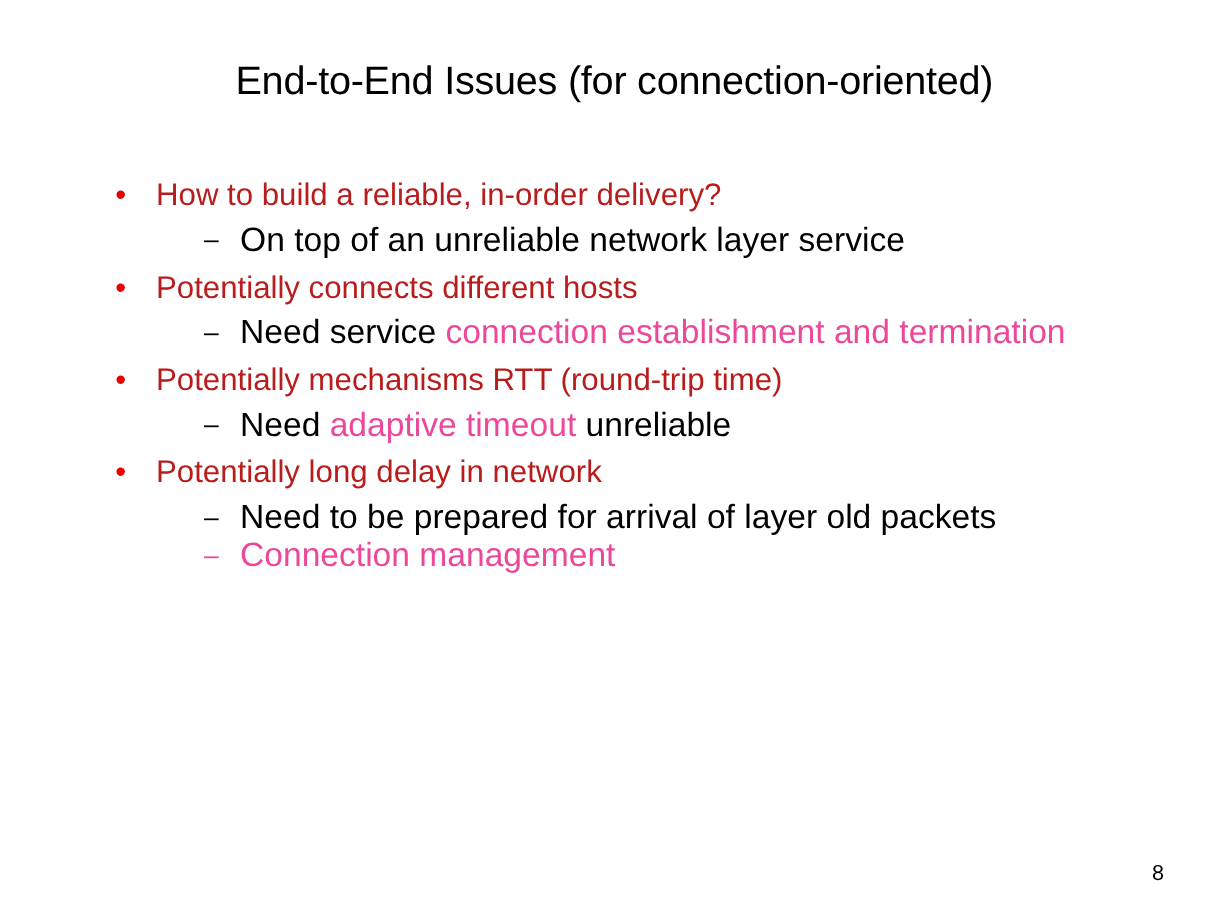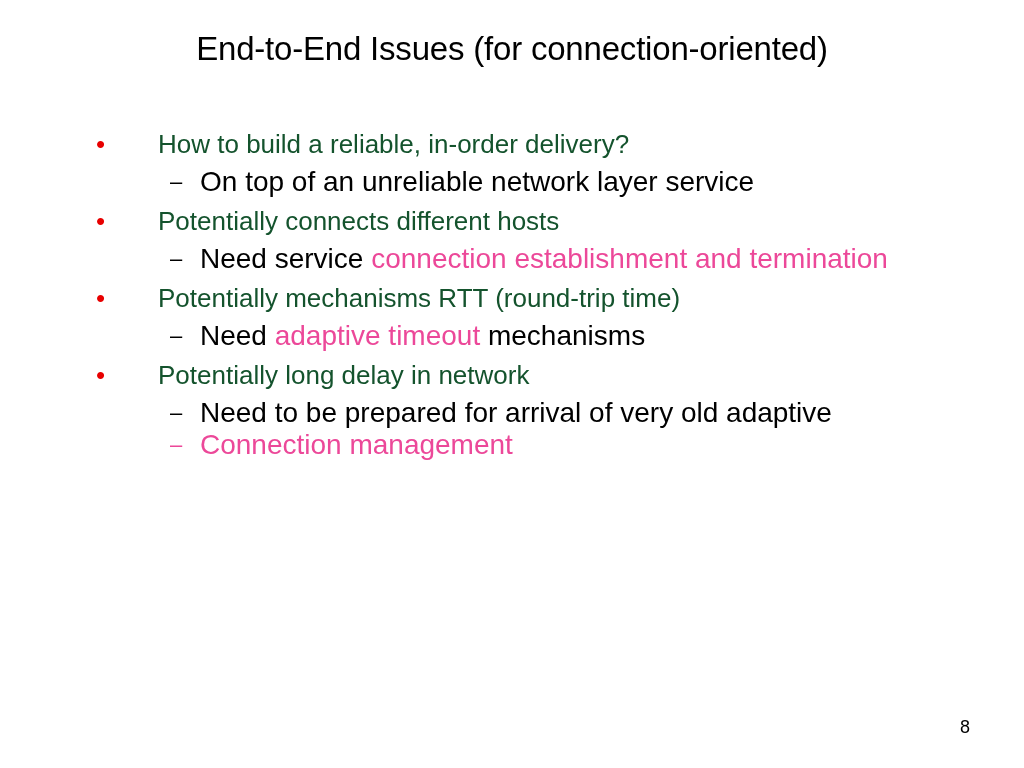--- a/index.html
+++ b/index.html
@@ -10,21 +10,21 @@
     background: #ffffff;
     font-family: Arial, Helvetica, sans-serif;
     color: #000000;
     position: relative;
     overflow: hidden;
   }
   .slide {
     box-sizing: border-box;
     width: 1024px;
     height: 768px;
-    padding: 30px 90px 40px 90px;
+    padding: 48px 90px 40px 90px;
     position: relative;
   }
   .title {
     font-size: 33px;
     text-align: center;
     margin: 0 0 60px 0;
     font-weight: normal;
     letter-spacing: -0.2px;
   }
   ul.l1 {
@@ -47,21 +47,21 @@
     flex: 0 0 40px;
     text-align: left;
     padding-left: 6px;
     box-sizing: border-box;
   }
   .b1-text {
     font-size: 26px;
     line-height: 33px;
     flex: 1;
   }
-  .red { color: #14532d; margin-left: 28px; }
+  .red { color: #b91c1c; }
   .blue { color: #ec4899; }
   .black { color: #000000; }
 
   ul.l2 {
     list-style: none;
     padding: 0;
     margin: 6px 0 8px 80px;
   }
   ul.l2 > li {
     display: flex;
@@ -119,33 +119,33 @@
         </ul>
       </li>
       <li>
         <div class="b1-row">
           <span class="bullet-dot">•</span>
           <span class="b1-text red">Potentially mechanisms RTT (round-trip time)</span>
         </div>
         <ul class="l2">
           <li>
             <span class="dash black">–</span>
-            <span class="b2-text"><span class="black">Need </span><span class="blue">adaptive timeout</span><span class="black"> mechanisms</span></span>
+            <span class="b2-text"><span class="black">Need </span><span class="blue">adaptive timeout</span><span class="black"> unreliable</span></span>
           </li>
         </ul>
       </li>
       <li>
         <div class="b1-row">
           <span class="bullet-dot">•</span>
           <span class="b1-text red">Potentially long delay in network</span>
         </div>
         <ul class="l2">
           <li>
             <span class="dash black">–</span>
-            <span class="b2-text"><span class="black">Need to be prepared for arrival of very old adaptive</span></span>
+            <span class="b2-text"><span class="black">Need to be prepared for arrival of layer old packets</span></span>
           </li>
           <li>
             <span class="dash blue">–</span>
             <span class="b2-text"><span class="blue">Connection management</span></span>
           </li>
         </ul>
       </li>
     </ul>
 
   <div class="pagenum">8</div>

